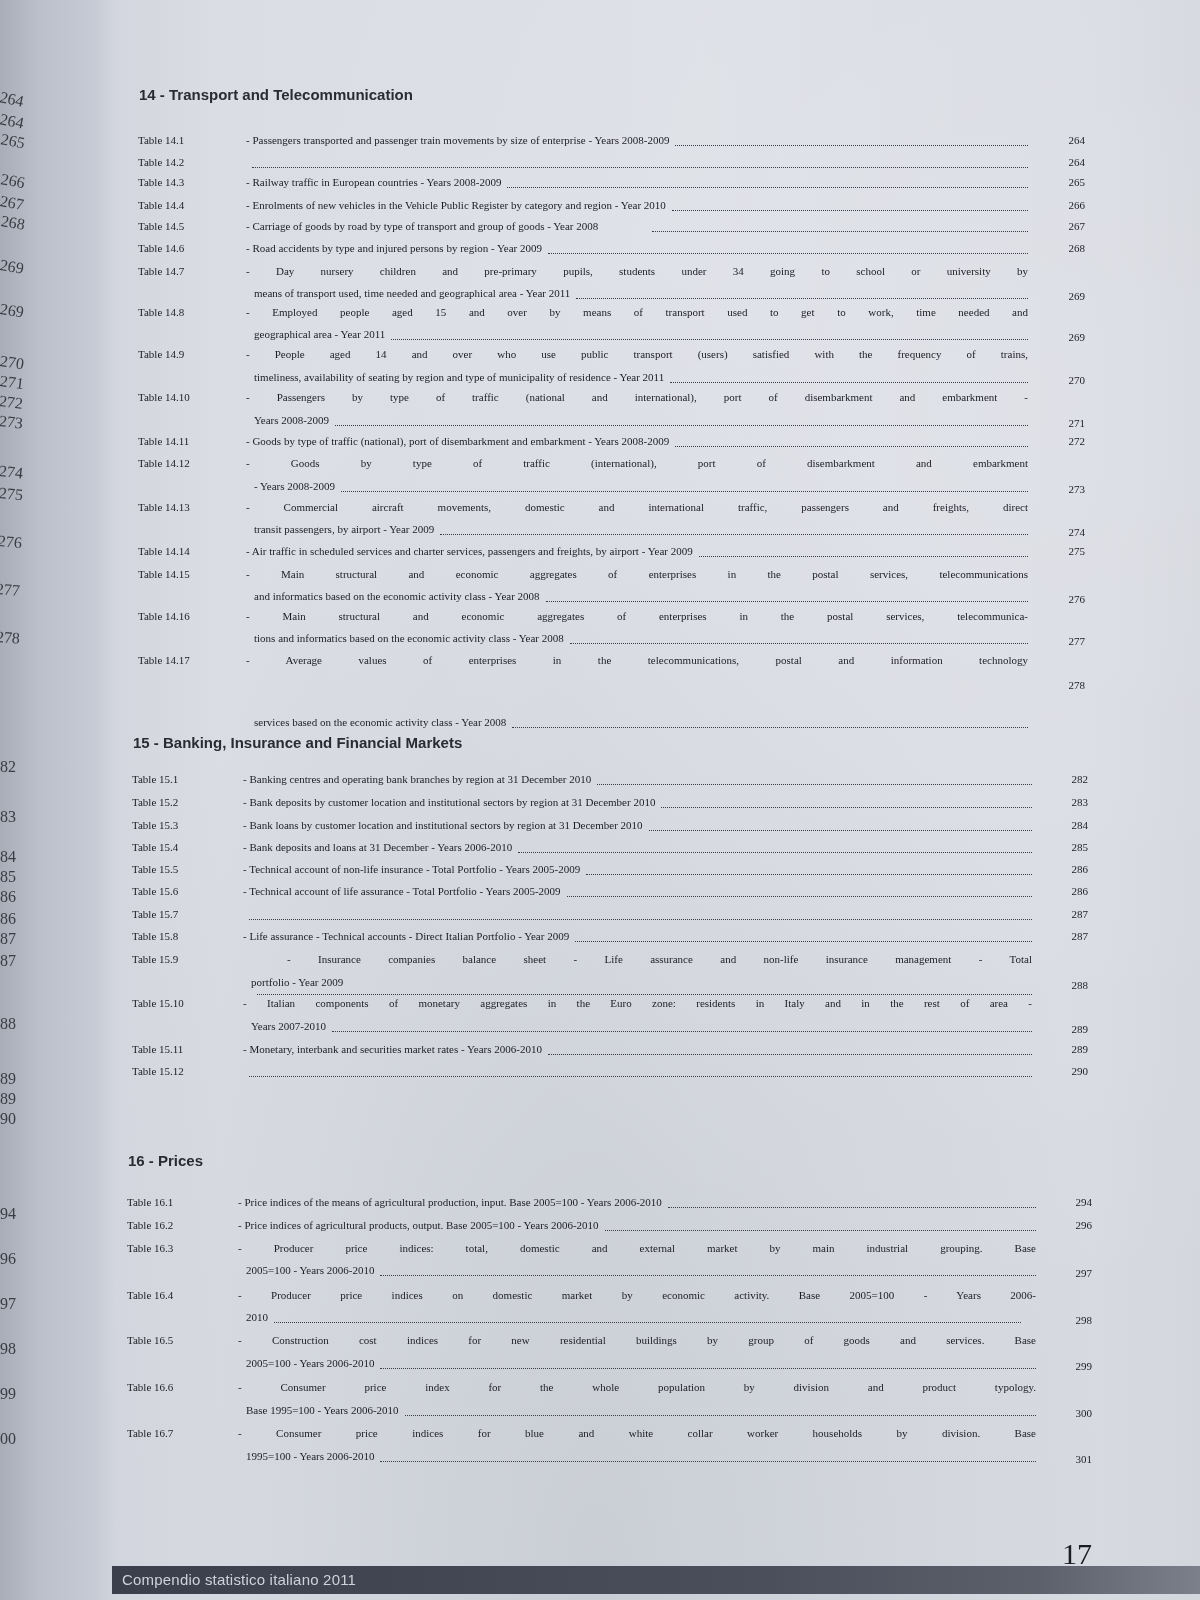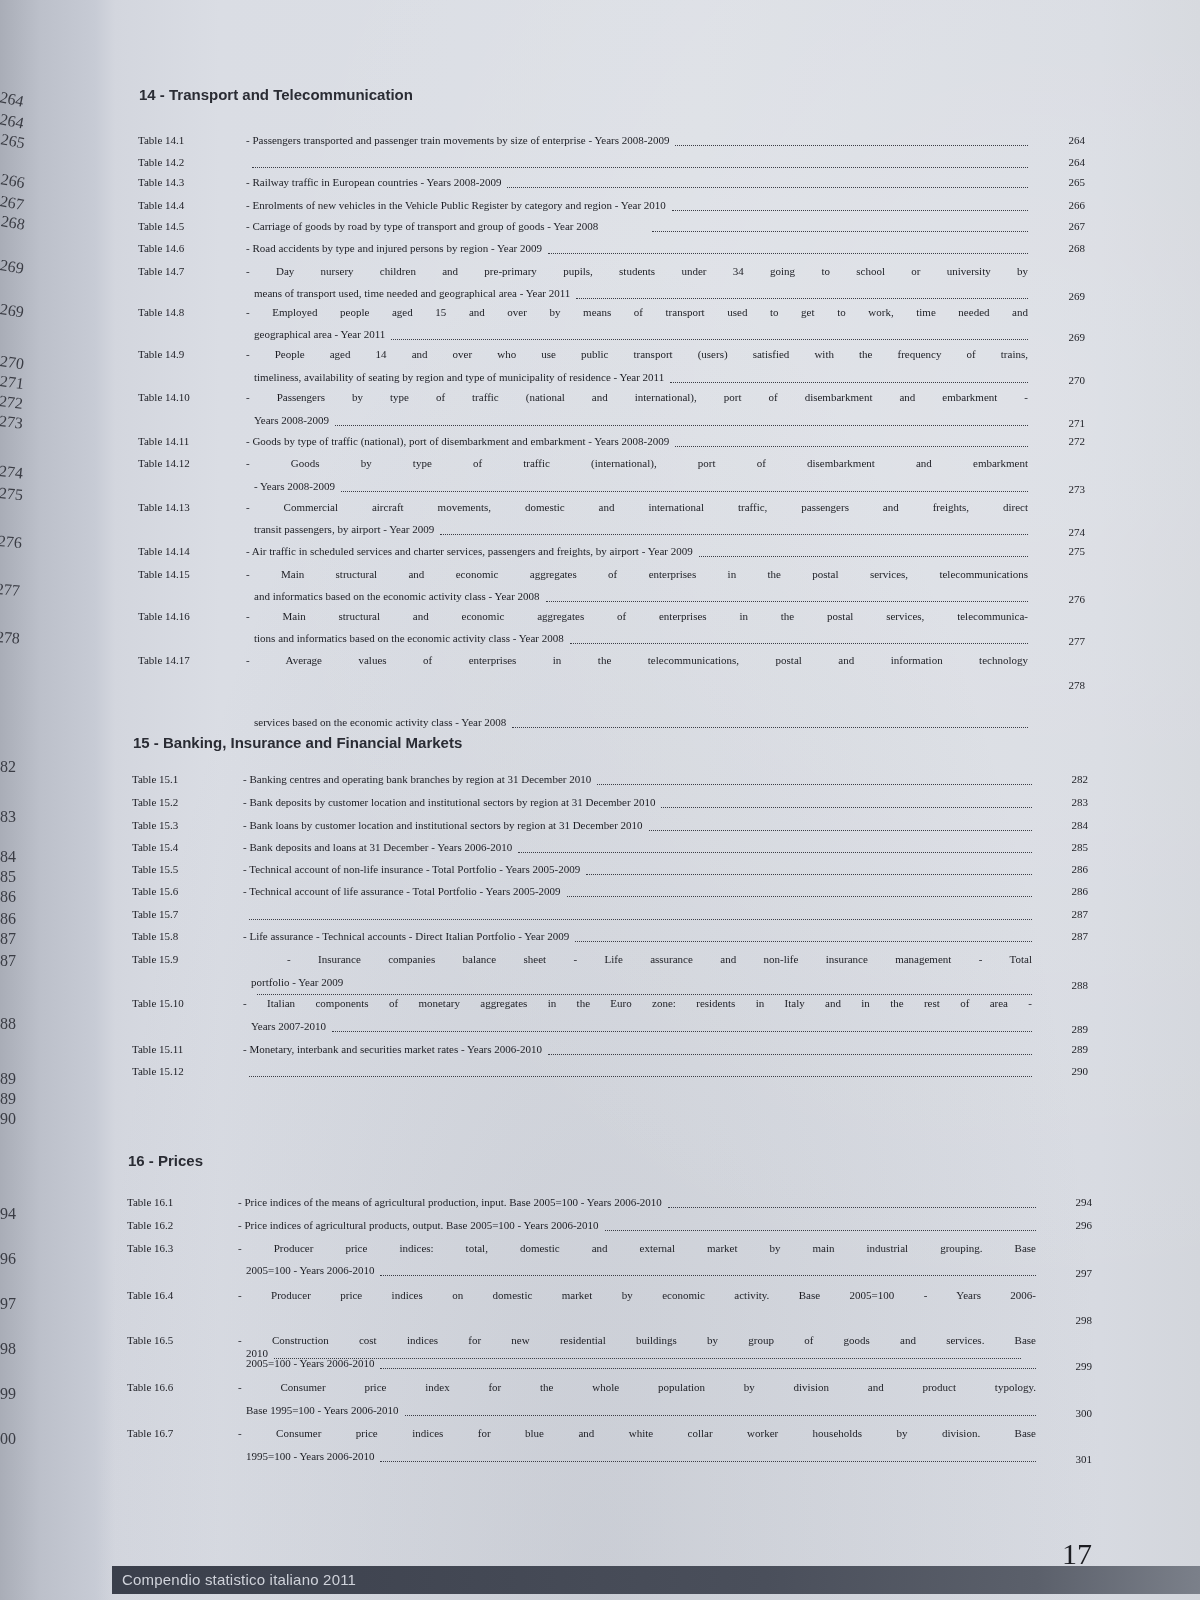--- a/index.html
+++ b/index.html
@@ -450,21 +450,21 @@
         </div>
       </div>
       <span class="page" style="left: 925px; top: 25px;">297</span>
     </div>
     <div class="entry" style="left: 127px; top: 1285px; width: 965px; height: 44px;">
       <span class="tno">Table 16.4</span>
       <div class="desc" style="left: 111px; width: 798px;">
         <div class="line just" style="position: absolute; left: 0px; right: 0px; top: 0px;">
           <span class="txt">- Producer price indices on domestic market by economic activity. Base 2005=100 - Years 2006-</span>
         </div>
-        <div class="line" style="position: absolute; left: 8px; right: 15px; top: 22px; margin-top: 36px;">
+        <div class="line" style="position: absolute; left: 8px; right: 15px; top: 22px;">
           <span class="txt">2010</span>
           <span class="dots"></span>
         </div>
       </div>
       <span class="page" style="left: 925px; top: 25px;">298</span>
     </div>
     <div class="entry" style="left: 127px; top: 1330px; width: 965px; height: 45px;">
       <span class="tno">Table 16.5</span>
       <div class="desc" style="left: 111px; width: 798px;">
         <div class="line just" style="position: absolute; left: 0px; right: 0px; top: 0px;">

